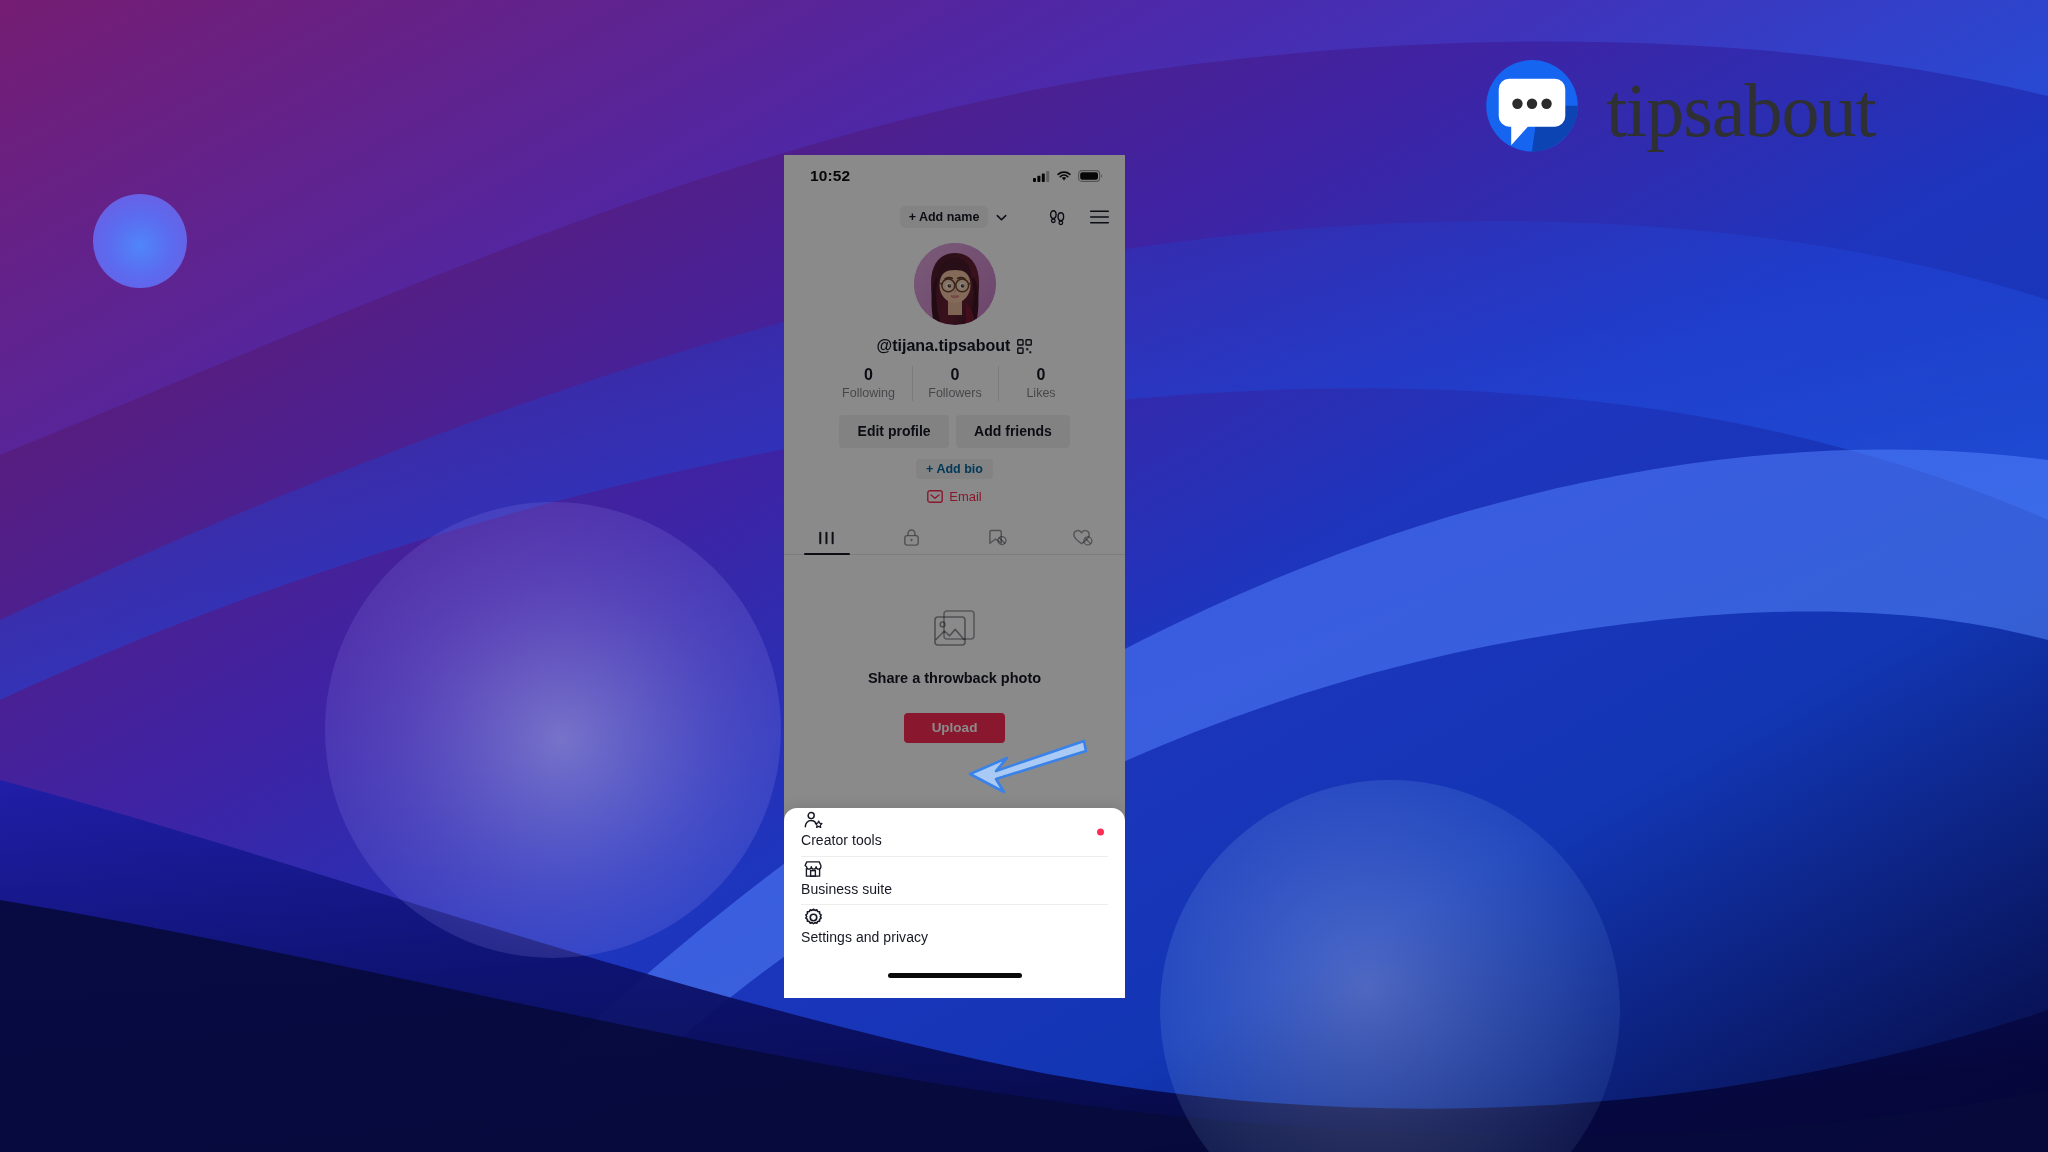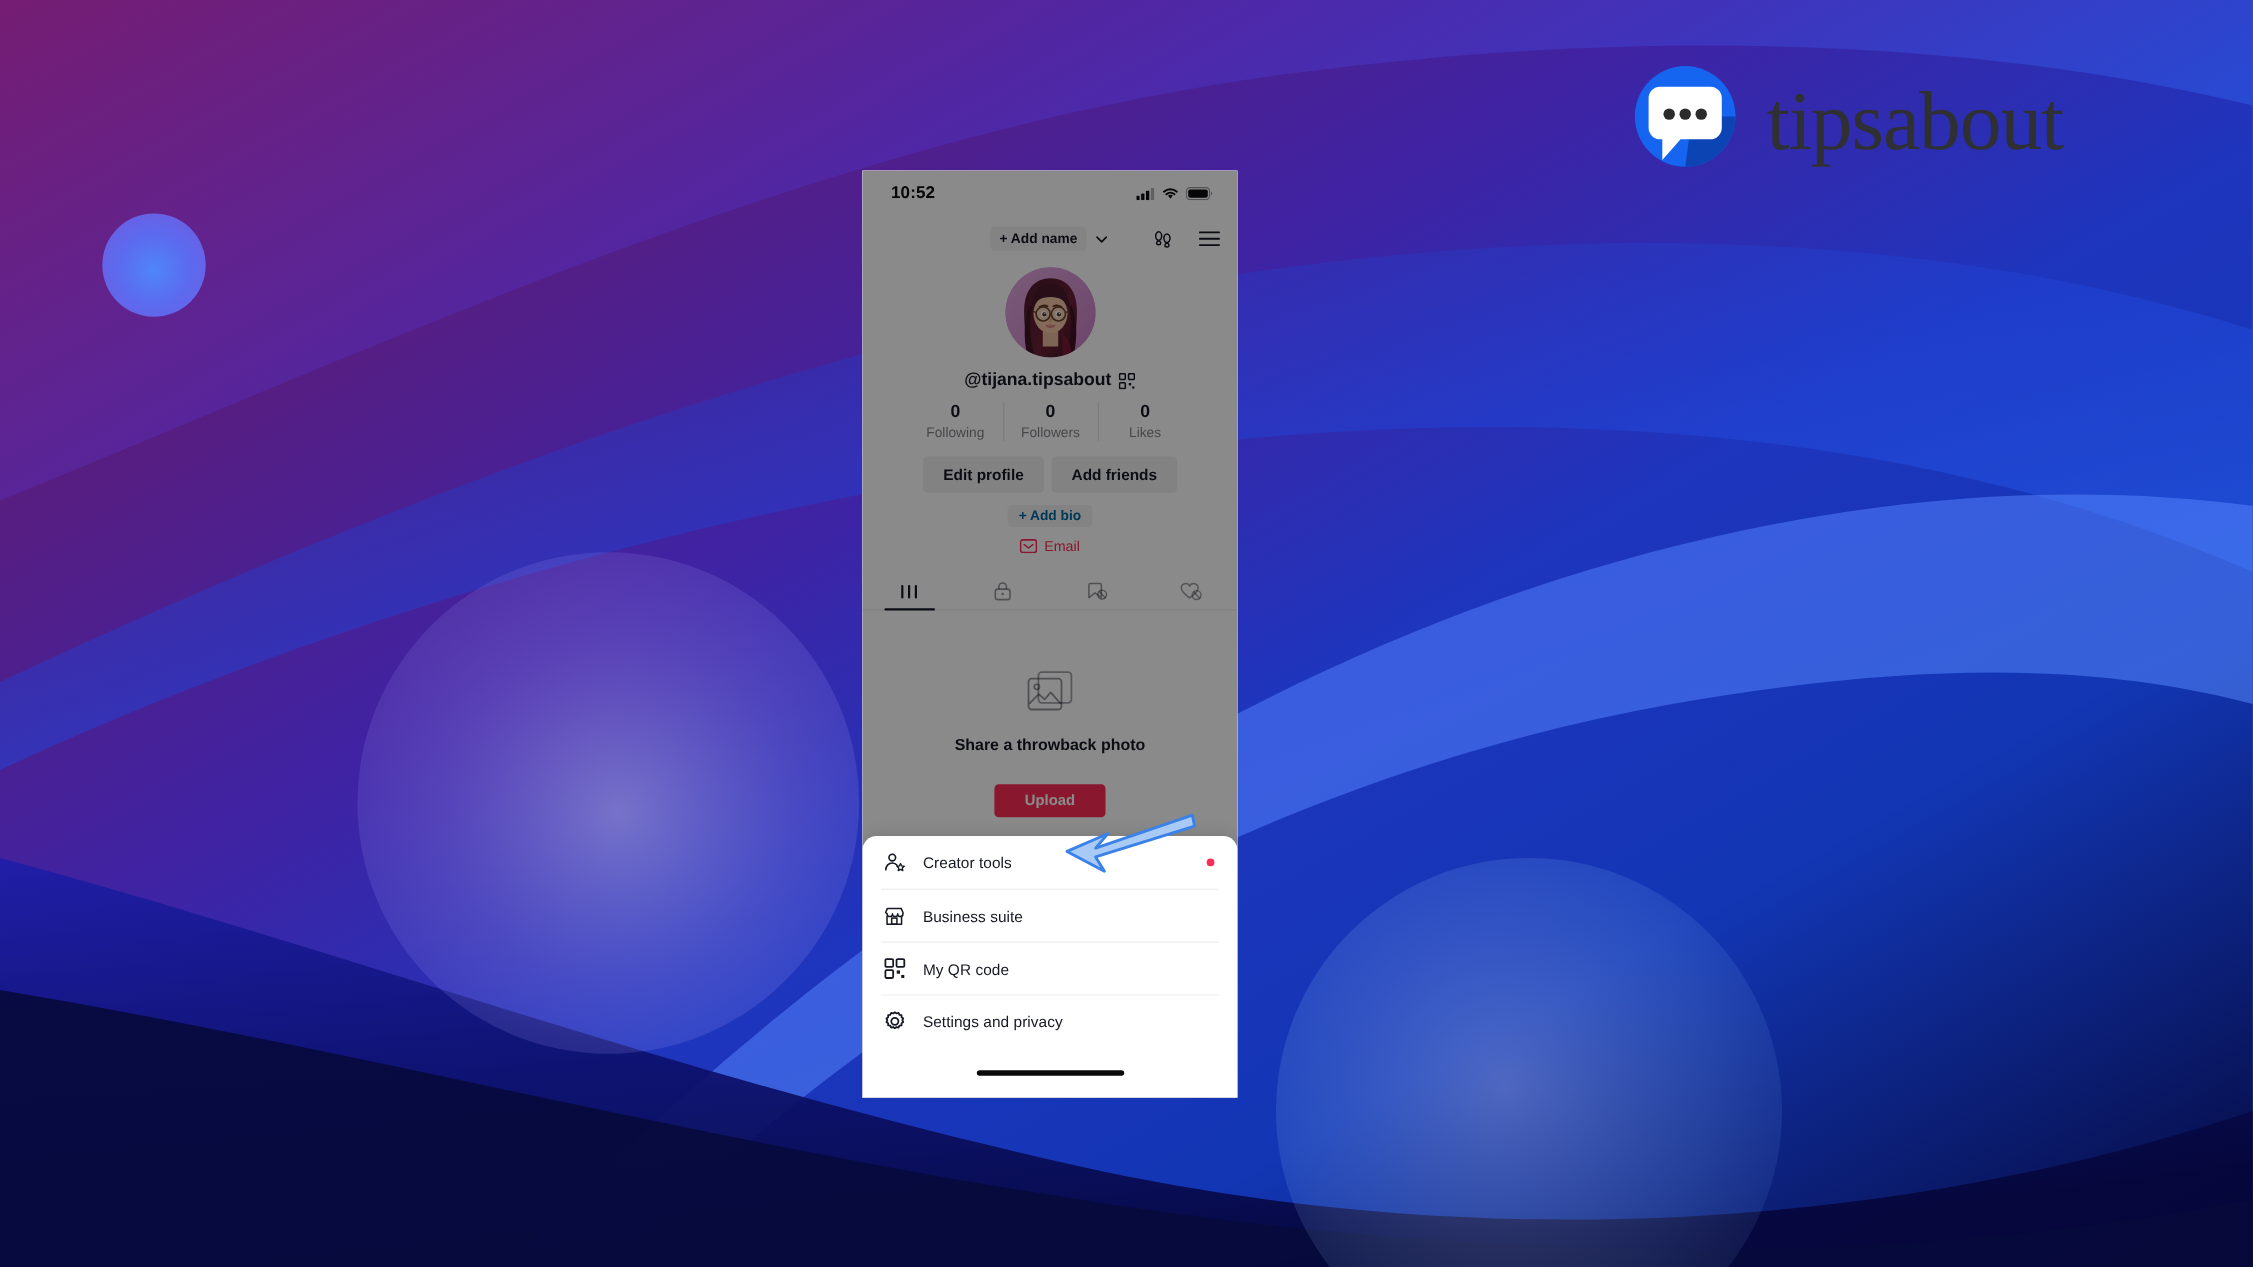--- a/index.html
+++ b/index.html
@@ -210,24 +210,25 @@
     position: absolute; left: 0; right: 0; bottom: 0;
     z-index: 5;
     background: #ffffff;
     border-top-left-radius: 13px;
     border-top-right-radius: 13px;
     padding: 0 0 0 0;
     box-shadow: 0 -2px 14px rgba(0,0,0,0.10);
   }
   .sheet-list { padding: 0 17px; }
   .sheet-row {
-    display: flex; align-items: center;
+    display: flex; align-items: flex-start;
     height: 48px;
     position: relative;
     cursor: pointer;
+    flex-direction: column;
   }
   .sheet-row + .sheet-row { border-top: 1px solid rgba(22,24,35,0.08); }
   .sheet-ico {
     width: 24px; height: 24px;
     display: flex; align-items: center; justify-content: center;
     flex: 0 0 24px;
     margin-right: 14px;
   }
   .sheet-lbl {
     font-size: 14px; color: #161823; font-weight: 400;
@@ -562,32 +563,20 @@
         <span class="sheet-ico">
           <svg width="22" height="22" viewBox="0 0 24 24">
             <path d="M3.4 8.2 L5.2 4.2 h13.6 l1.8 4 v1.4 a2.6 2.6 0 0 1 -5.2 0 a2.6 2.6 0 0 1 -5.2 0 a2.6 2.6 0 0 1 -5.2 0 Z" fill="none" stroke="#161823" stroke-width="1.5" stroke-linejoin="round"></path>
             <path d="M4.8 11.2 V19.8 h14.4 V11.2" fill="none" stroke="#161823" stroke-width="1.5" stroke-linejoin="round"></path>
             <rect x="9.4" y="13.8" width="5.2" height="6" fill="none" stroke="#161823" stroke-width="1.5"></rect>
           </svg>
         </span>
         <span class="sheet-lbl">Business suite</span>
       </div>
 
-      <div class="sheet-row">
-        <span class="sheet-ico">
-          <svg width="21" height="21" viewBox="0 0 22 22">
-            <rect x="2" y="2" width="7.4" height="7.4" rx="1.1" fill="none" stroke="#161823" stroke-width="1.7"></rect>
-            <rect x="12.6" y="2" width="7.4" height="7.4" rx="1.1" fill="none" stroke="#161823" stroke-width="1.7"></rect>
-            <rect x="2" y="12.6" width="7.4" height="7.4" rx="1.1" fill="none" stroke="#161823" stroke-width="1.7"></rect>
-            <rect x="12.8" y="12.8" width="3.1" height="3.1" fill="#161823"></rect>
-            <rect x="17.1" y="17.1" width="2.9" height="2.9" fill="#161823"></rect>
-          </svg>
-        </span>
-        <span class="sheet-lbl">My QR code</span>
-      </div>
 
       <div class="sheet-row">
         <span class="sheet-ico">
           <svg width="21" height="21" viewBox="0 0 22 22">
             <path d="M11 2.4 l1.6 1.1 1.9 -0.5 0.9 1.75 1.95 0.3 0.05 1.97 1.6 1.15 -0.85 1.78 0.85 1.78 -1.6 1.15 -0.05 1.97 -1.95 0.3 -0.9 1.75 -1.9 -0.5 -1.6 1.1 -1.6 -1.1 -1.9 0.5 -0.9 -1.75 -1.95 -0.3 -0.05 -1.97 -1.6 -1.15 0.85 -1.78 -0.85 -1.78 1.6 -1.15 0.05 -1.97 1.95 -0.3 0.9 -1.75 1.9 0.5 Z" fill="none" stroke="#161823" stroke-width="1.7" stroke-linejoin="round"></path>
             <circle cx="11" cy="11" r="3.4" fill="#ffffff" stroke="#161823" stroke-width="1.7"></circle>
           </svg>
         </span>
         <span class="sheet-lbl">Settings and privacy</span>
       </div>

